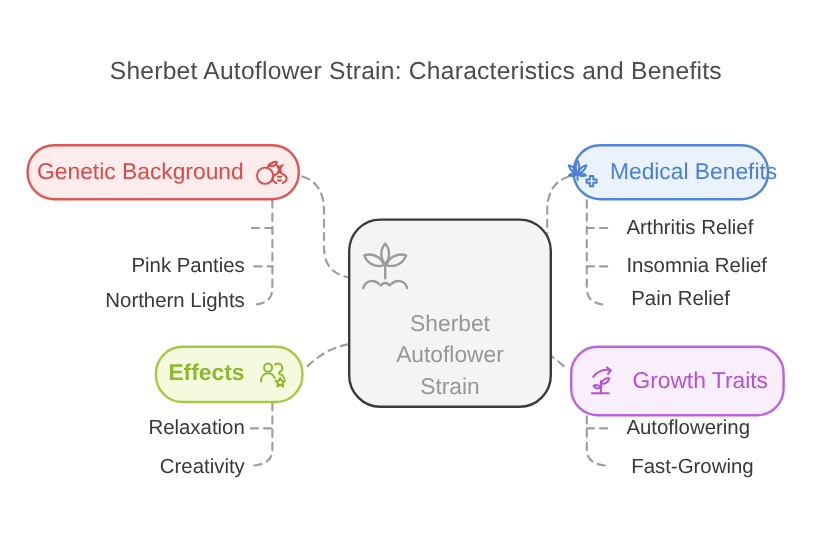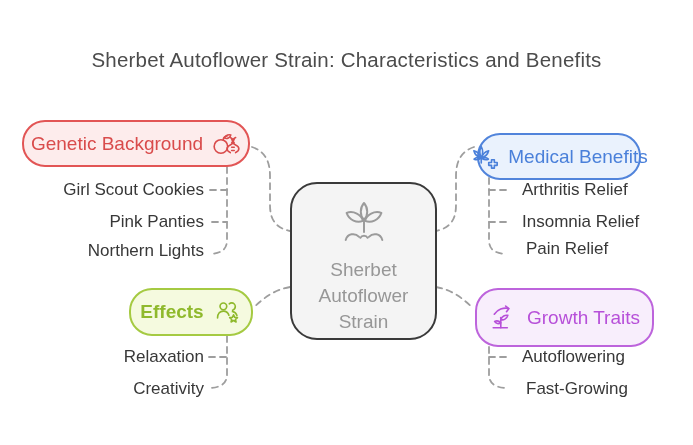--- a/index.html
+++ b/index.html
@@ -16,29 +16,29 @@
     stroke-dasharray:6 5;stroke-linecap:round;}
   .branch{
     position:absolute;display:flex;align-items:center;justify-content:center;gap:9px;
     border:2px solid;border-radius:23px;font-size:19px;box-sizing:border-box;white-space:nowrap;
   }
   .branch .icon{display:flex;align-items:center;}
   .branch svg{stroke:currentColor;fill:none;stroke-width:1.5;stroke-linecap:round;stroke-linejoin:round;}
   .genetic{left:22px;top:120px;width:228px;height:47px;
     background:var(--genetic-bg);border-color:var(--genetic-border);color:var(--genetic-text);}
   .medical{left:477px;top:120px;width:164px;height:47px;
-    background:var(--medical-bg);border-color:var(--medical-border);color:var(--medical-text);margin-top:13px;}
+    background:var(--medical-bg);border-color:var(--medical-border);color:var(--medical-text);}
   .effects{left:129px;top:288px;width:124px;height:48px;
     background:var(--effects-bg);border-color:var(--effects-border);color:var(--effects-text);font-weight:bold;}
   .growth{left:475px;top:288px;width:179px;height:59px;
     background:var(--growth-bg);border-color:var(--growth-border);color:var(--growth-text);}
   .central{
-    position:absolute;left:290px;top:182px;width:147px;height:158px;box-sizing:border-box;
+    position:absolute;left:290px;top:182px;width:170px;height:158px;box-sizing:border-box;
     background:var(--central-bg);border:2px solid var(--central-border);border-radius:27px;
-    display:flex;flex-direction:column;align-items:center;padding-top:15px;
+    display:flex;flex-direction:column;padding-top:15px;
   }
   .central svg{stroke:var(--central-icon);fill:none;stroke-width:2.2;stroke-linecap:round;stroke-linejoin:round;}
   .central-label{margin-top:4px;text-align:center;font-size:19px;line-height:26px;color:var(--central-text);}
   .central-label span{display:block;}
   .item{
     position:absolute;height:22px;line-height:22px;font-size:17px;color:var(--neutral-item);white-space:nowrap;
   }
   .item-left{left:0;width:204px;text-align:right;}
   .item-right{left:522px;text-align:left;}
 </style>
@@ -140,21 +140,20 @@
         <path d="M37.5 42.5 C42 37.5 50.5 38.5 52.5 46"></path>
       </svg>
     </span>
     <div class="central-label">
       <span>Sherbet</span>
       <span>Autoflower</span>
       <span>Strain</span>
     </div>
   </div>
 
-  <div class="item item-left" style="top:179px">Girl Scout Cookies</div>
   <div class="item item-left" style="top:211px">Pink Panties</div>
   <div class="item item-left" style="top:240px">Northern Lights</div>
 
   <div class="item item-right" style="top:179px">Arthritis Relief</div>
   <div class="item item-right" style="top:211px">Insomnia Relief</div>
   <div class="item item-right" style="top:238px;left:526px">Pain Relief</div>
 
   <div class="item item-left" style="top:346px">Relaxation</div>
   <div class="item item-left" style="top:378px">Creativity</div>
 

